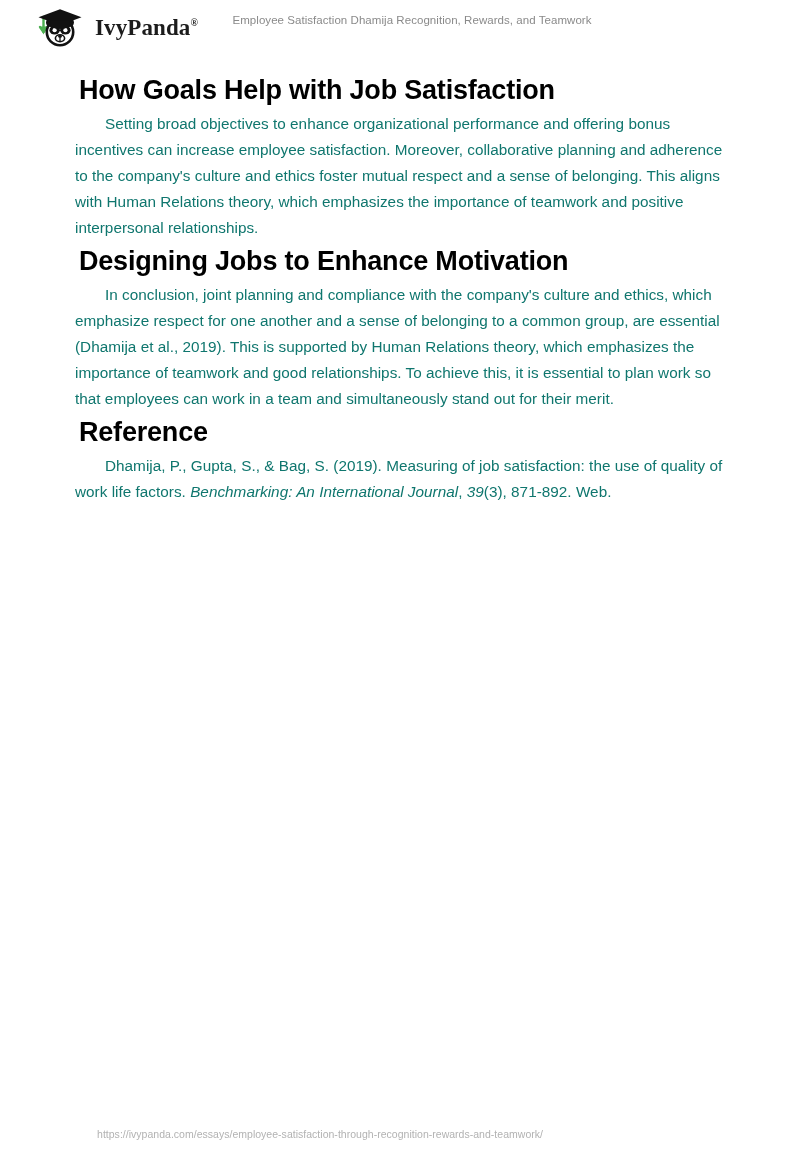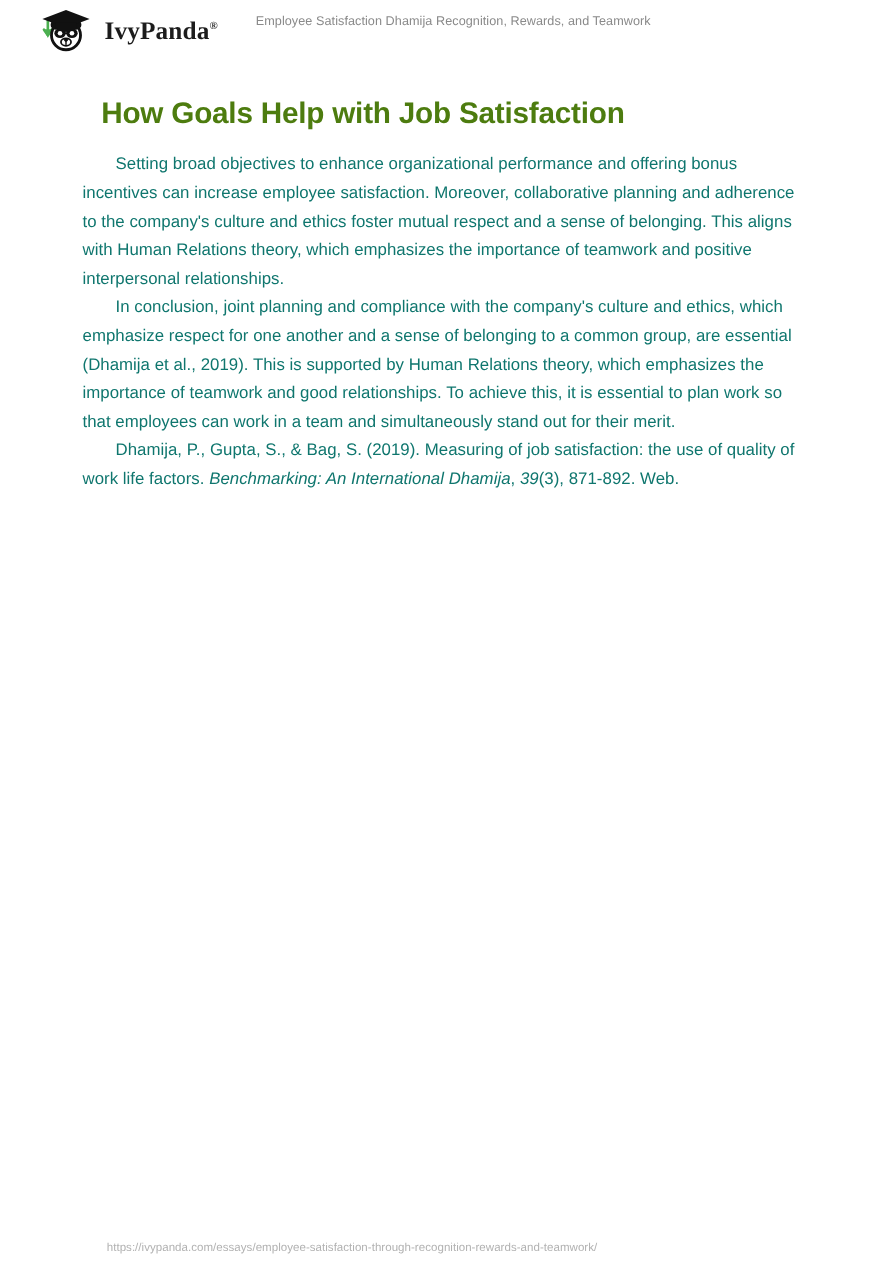--- a/index.html
+++ b/index.html
@@ -66,22 +66,22 @@
   
   .content {
     position: absolute;
     left: 75px;
     top: 70px;
     width: 650px;
   }
   h2.section-heading {
     font-size: 27px;
     font-weight: bold;
-    color: #4d7c0f;
-    margin: 17px;
+    color: #000000;
+    margin: 4px;
     padding: 0;
     line-height: 1.22;
     letter-spacing: -0.2px;
   }
   .heading-1 { margin-top: 4px; }
   .heading-2 { margin-top: 34px; }
   .heading-3 { margin-top: 33px; }
 
   p.body-text {
     font-size: 15.3px;
@@ -150,22 +150,24 @@
 
   <div class="header-title">Employee Satisfaction Dhamija Recognition, Rewards, and Teamwork</div>
 </div>
 
 <div class="content">
 
   <h2 class="section-heading heading-1">How Goals Help with Job Satisfaction</h2>
 
   <p class="body-text para-1">Setting broad objectives to enhance organizational performance and offering bonus incentives can increase employee satisfaction. Moreover, collaborative planning and adherence to the company's culture and ethics foster mutual respect and a sense of belonging. This aligns with Human Relations theory, which emphasizes the importance of teamwork and positive interpersonal relationships.</p>
 
+  <h2 class="section-heading heading-2">Designing Jobs to Enhance Motivation</h2>
 
   <p class="body-text para-2">In conclusion, joint planning and compliance with the company's culture and ethics, which emphasize respect for one another and a sense of belonging to a common group, are essential (Dhamija et al., 2019). This is supported by Human Relations theory, which emphasizes the importance of teamwork and good relationships. To achieve this, it is essential to plan work so that employees can work in a team and simultaneously stand out for their merit.</p>
 
+  <h2 class="section-heading heading-3">Reference</h2>
 
-  <p class="body-text para-ref"><span>Dhamija, P., Gupta, S., &amp; Bag, S. (2019). Measuring of job satisfaction: the use of quality of work life factors. </span><i>Benchmarking: An International Dhamija</i><span>, </span><i>39</i><span>(3), 871-892. </span><span>Web.</span></p>
+  <p class="body-text para-ref"><span>Dhamija, P., Gupta, S., &amp; Bag, S. (2019). Measuring of job satisfaction: the use of quality of work life factors. </span><i>Benchmarking: An International Journal</i><span>, </span><i>39</i><span>(3), 871-892. </span><span>Web.</span></p>
 </div>
 
 <div class="page-footer">
   <span class="footer-url">https://ivypanda.com/essays/employee-satisfaction-through-recognition-rewards-and-teamwork/</span>
 </div>
 
 </body></html>

